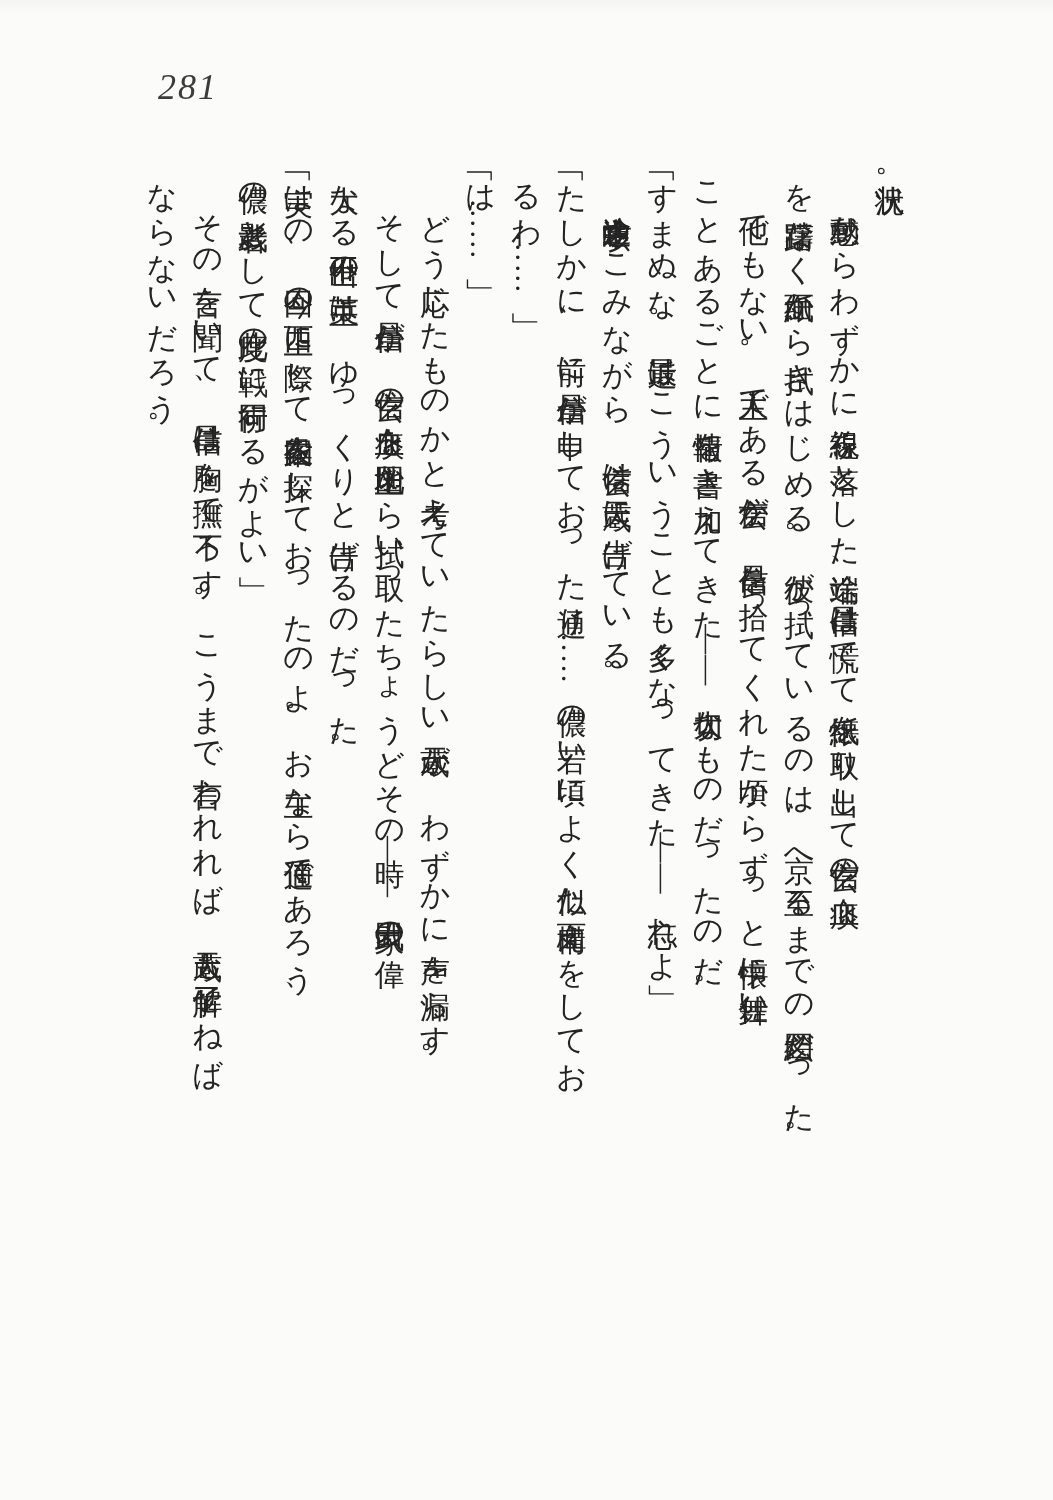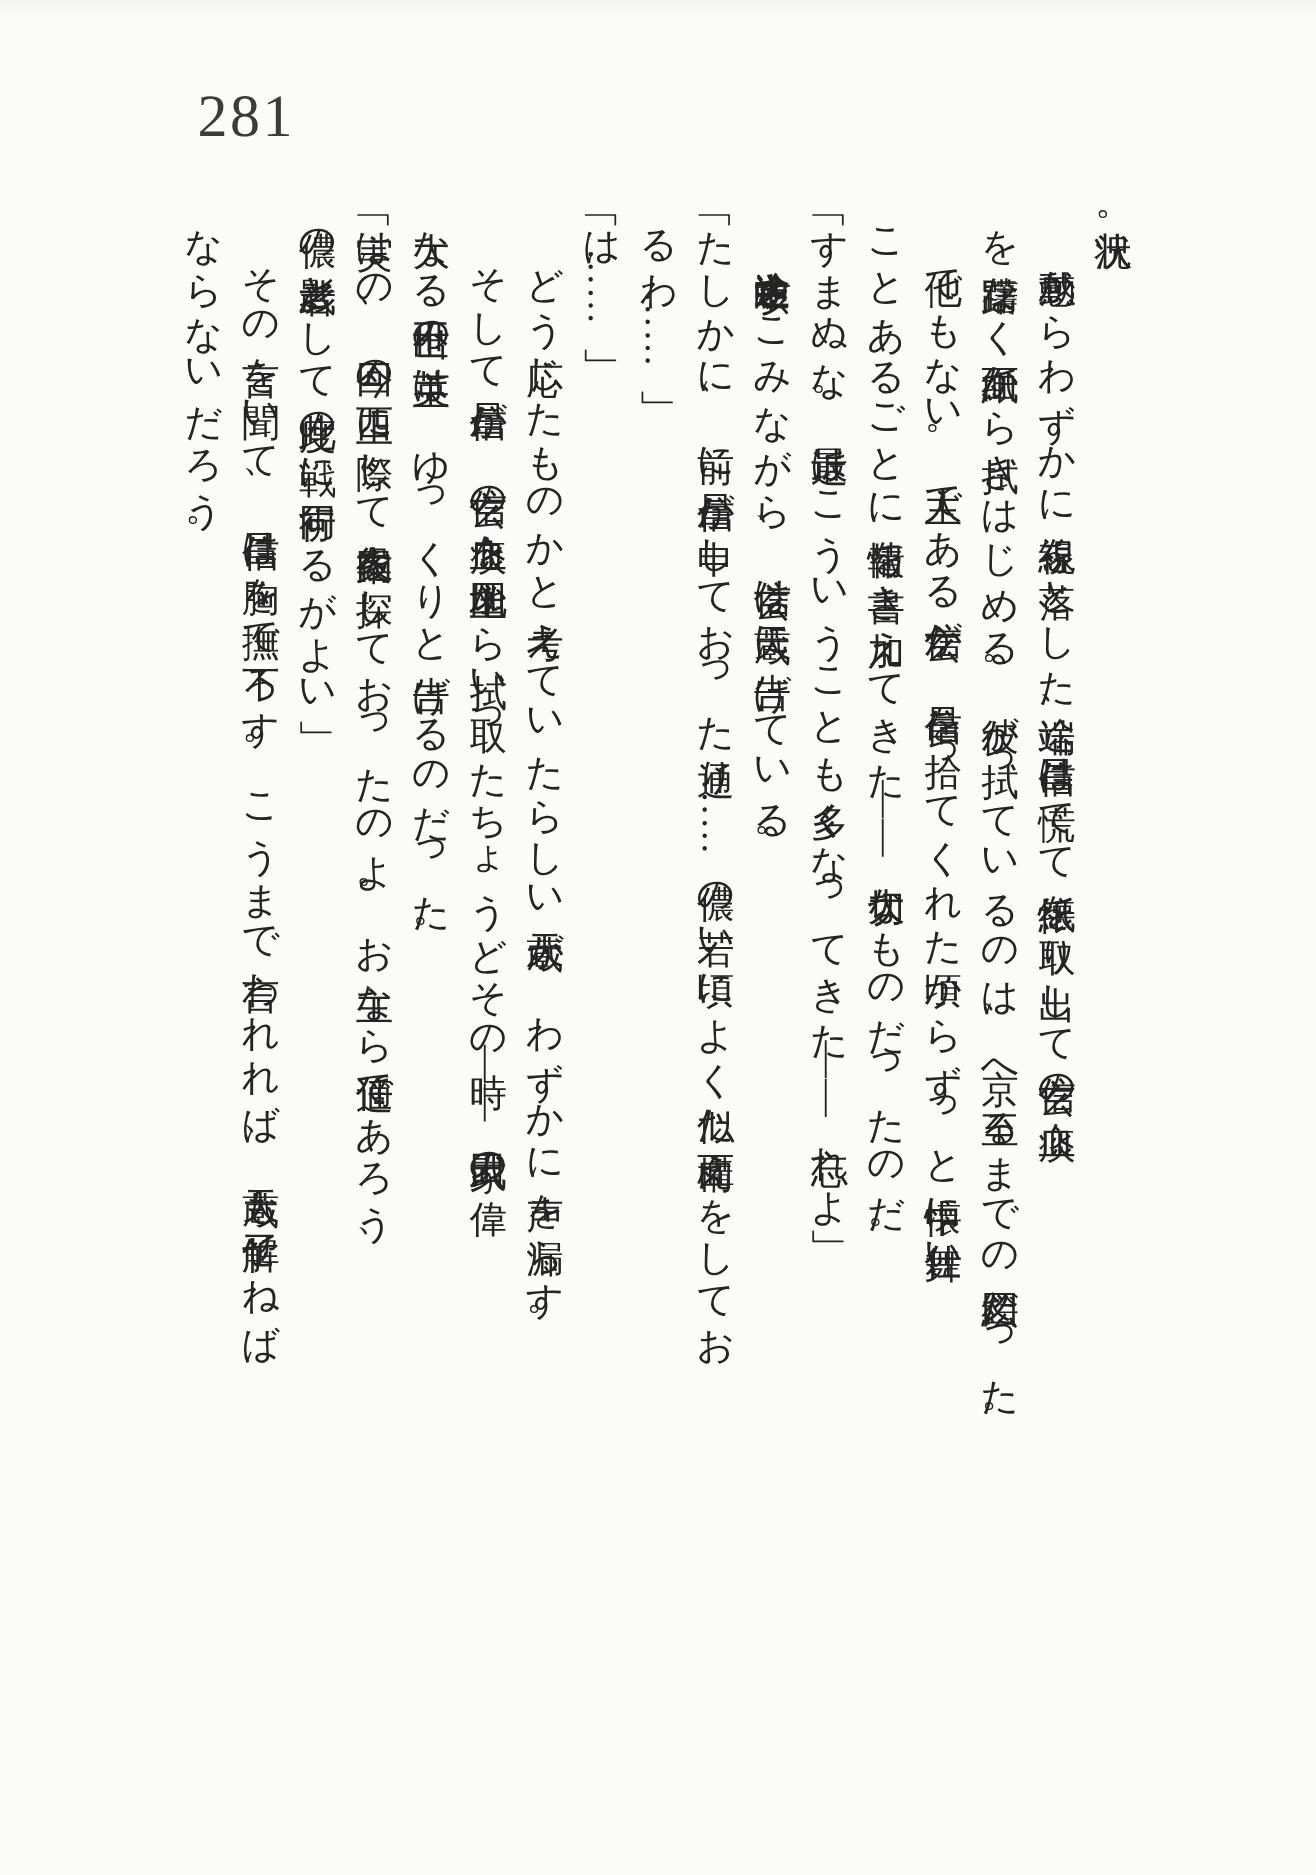--- a/index.html
+++ b/index.html
@@ -14,21 +14,22 @@
     position: relative;
     width: 1053px;
     height: 1500px;
     background: linear-gradient(180deg, #f4f4f2 0px, #fbfbf9 14px, #fbfbf9 100%);
   }
   .page-number {
     position: absolute;
     left: 158px;
     top: 66px;
     font-family: "Liberation Serif", "DejaVu Serif", serif;
-    font-size: 48px;
+    font-style: italic;
+    font-size: 36px;
     letter-spacing: 2px;
     color: #3c3c3c;
   }
   .text-area {
     position: absolute;
     top: 162px;
     right: 140px;
     height: 1220px;
     writing-mode: vertical-rl;
     text-orientation: mixed;

